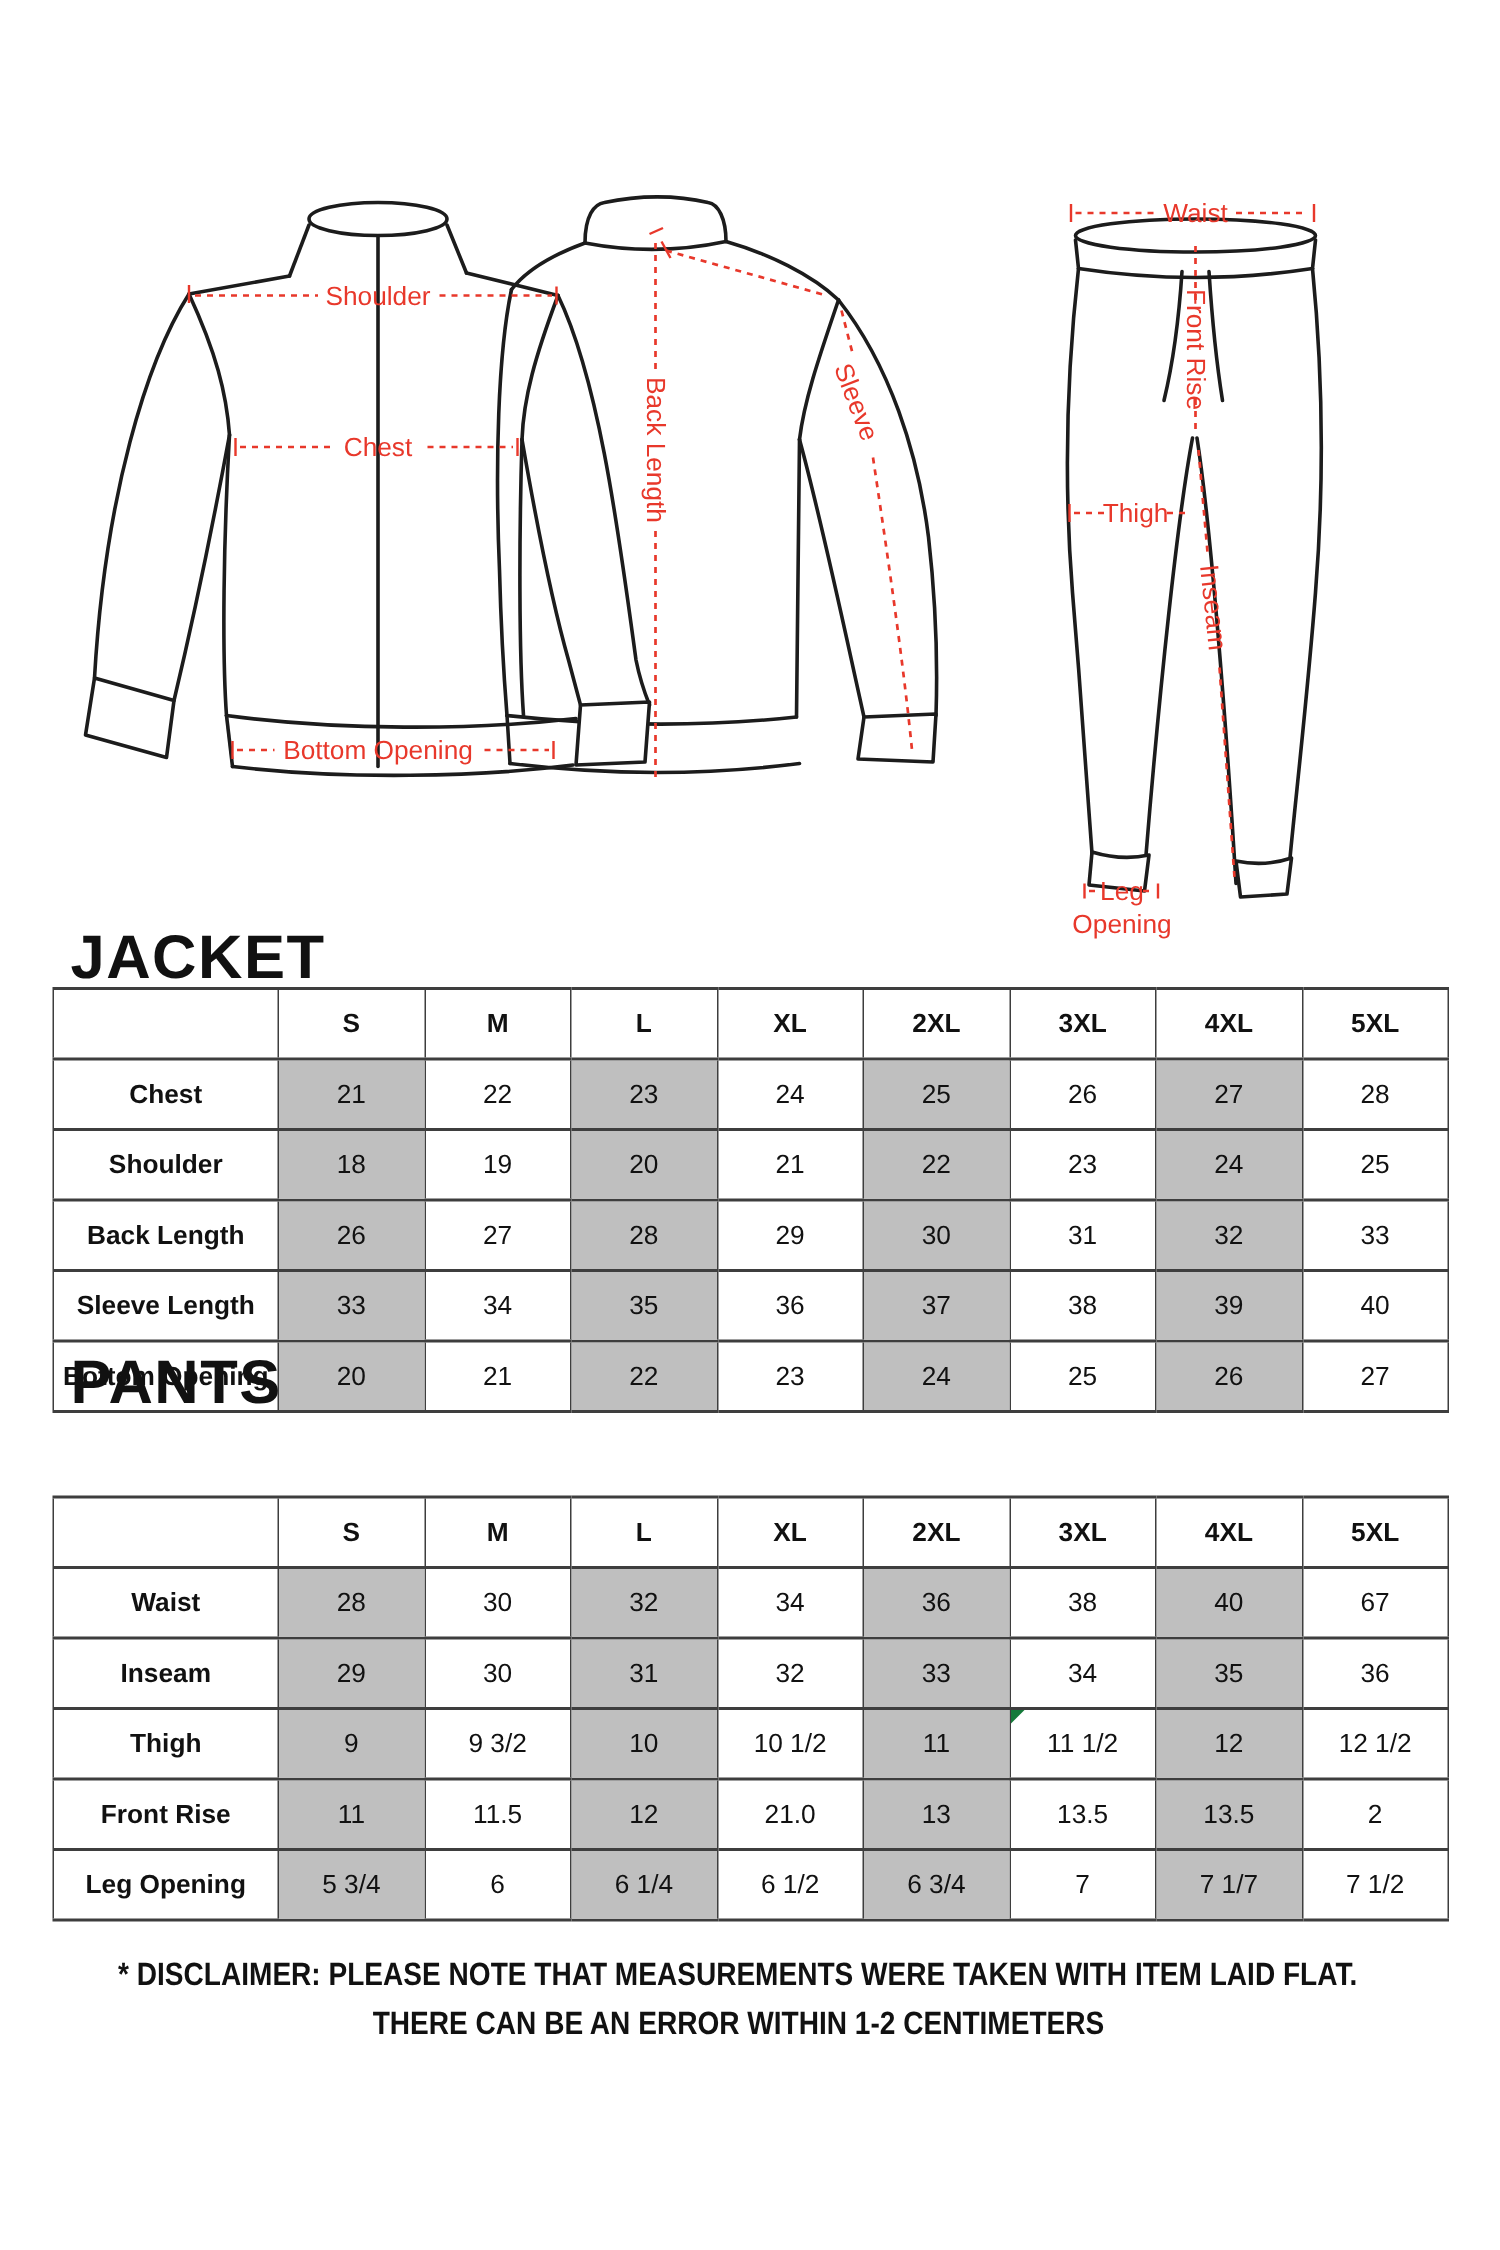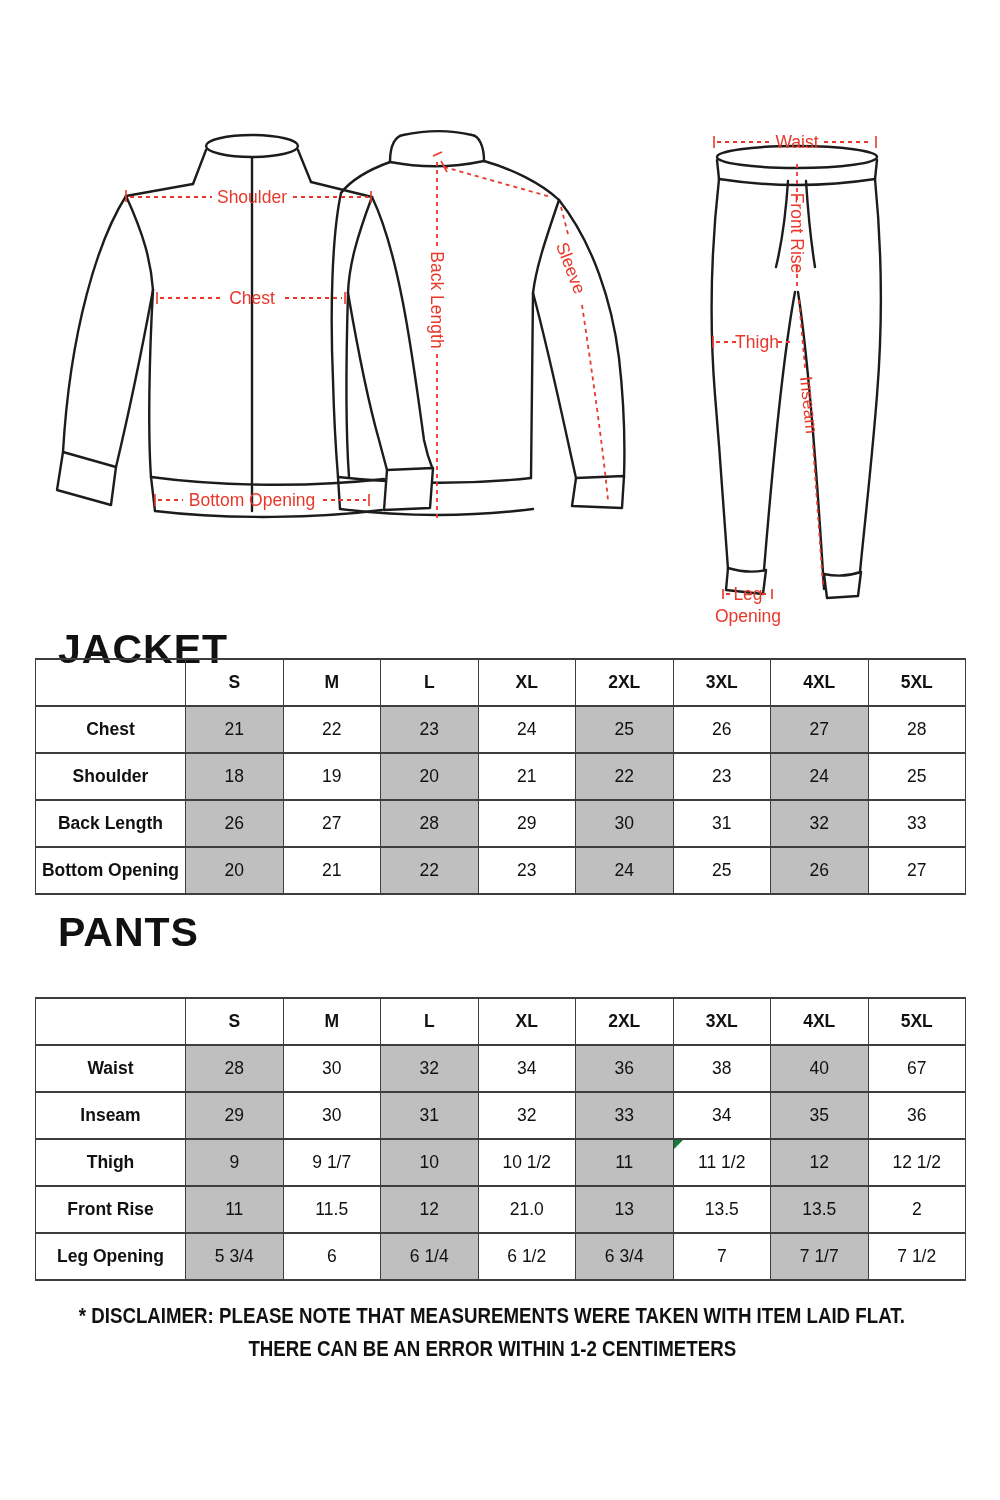--- a/index.html
+++ b/index.html
@@ -3,21 +3,21 @@
 <meta charset="utf-8">
 <style>
   html,body{margin:0;padding:0;background:#fff}
   body{width:1000px;height:1500px;position:relative;font-family:"Liberation Sans",sans-serif;color:#111;overflow:hidden}
   .diagram-svg{position:absolute;top:0;left:0}
   .garment{stroke:#1c1c1c;stroke-width:2.4;fill:none;stroke-linecap:round;stroke-linejoin:round}
   .garment .solid{fill:#fff}
   .mline{stroke:#e8382b;stroke-width:1.8;fill:none;stroke-dasharray:4 4}
   .mtick{stroke:#e8382b;stroke-width:1.6;fill:none}
   .mlabel{fill:#e8382b;font-size:17.5px;font-family:"Liberation Sans",sans-serif}
-  .sec-title{position:absolute;left:46px;font-size:41px;font-weight:bold;letter-spacing:1px;line-height:1;margin:12px}
+  .sec-title{position:absolute;left:46px;font-size:41px;font-weight:bold;letter-spacing:1px;line-height:1;margin:1px}
   #jacket-title{top:617px}
   #pants-title{top:900px}
   table.size-table{position:absolute;left:35px;width:930px;border-collapse:collapse;table-layout:fixed}
   #jacket-table{top:658px}
   #pants-table{top:997px}
   .size-table th,.size-table td{border-left:1px solid #3e3e3e;border-right:1px solid #3e3e3e;border-top:2px solid #3e3e3e;border-bottom:2px solid #3e3e3e;height:45px;text-align:center;vertical-align:middle;font-size:17.5px;padding:0}
   .size-table th{font-weight:bold}
   .size-table td{font-weight:normal}
   .size-table td.shade{background:#bfbfbf}
   .size-table td{position:relative}
@@ -189,20 +189,31 @@
     <td class="shade">26</td>
         <td>27</td>
         <td class="shade">28</td>
         <td>29</td>
         <td class="shade">30</td>
         <td>31</td>
         <td class="shade">32</td>
         <td>33</td>
   </tr>
   <tr>
+    <th>Sleeve Length</th>
+    <td class="shade">33</td>
+        <td>34</td>
+        <td class="shade">35</td>
+        <td>36</td>
+        <td class="shade">37</td>
+        <td>38</td>
+        <td class="shade">39</td>
+        <td>40</td>
+  </tr>
+  <tr>
     <th>Bottom Opening</th>
     <td class="shade">20</td>
         <td>21</td>
         <td class="shade">22</td>
         <td>23</td>
         <td class="shade">24</td>
         <td>25</td>
         <td class="shade">26</td>
         <td>27</td>
   </tr>
@@ -246,21 +257,21 @@
         <td class="shade">31</td>
         <td>32</td>
         <td class="shade">33</td>
         <td>34</td>
         <td class="shade">35</td>
         <td>36</td>
   </tr>
   <tr>
     <th>Thigh</th>
     <td class="shade">9</td>
-        <td>9 1/7</td>
+        <td>9 3/2</td>
         <td class="shade">10</td>
         <td>10 1/2</td>
         <td class="shade">11</td>
         <td><span class="corner-flag"></span>11 1/2</td>
         <td class="shade">12</td>
         <td>12 1/2</td>
   </tr>
   <tr>
     <th>Front Rise</th>
     <td class="shade">11</td>

